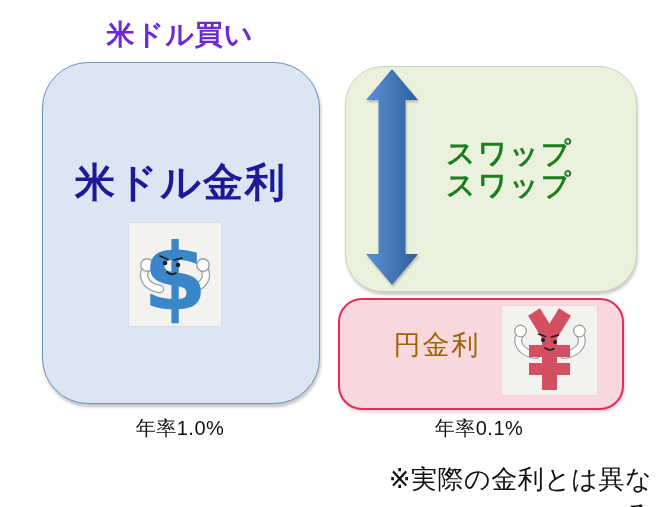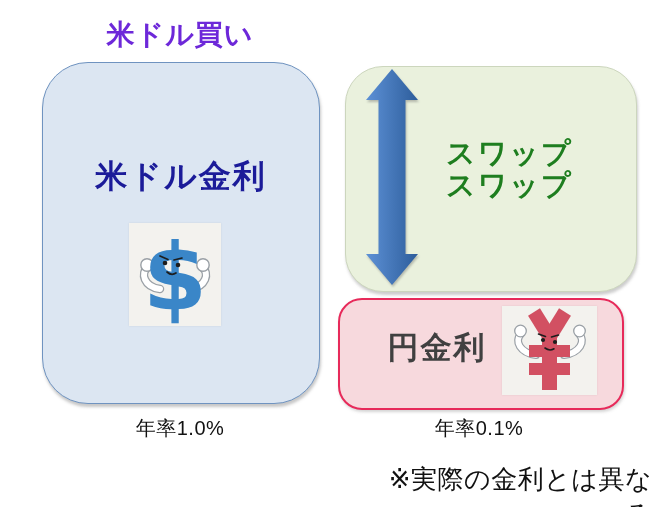--- a/index.html
+++ b/index.html
@@ -12,21 +12,21 @@
   .col-title{
     font-size:28px;font-weight:bold;color:#6d28d9;text-align:center;letter-spacing:1px;
   }
   .usd-box{
     left:42px;top:62px;width:276px;height:340px;
     background:#dce6f2;border:1.6px solid #6f93c0;border-radius:46px;
     box-shadow:1px 3px 3px rgba(130,130,130,0.45);
   }
   .usd-label{
     left:0;top:92px;width:100%;text-align:center;
-    color:#1b1b99;font-size:32px;font-weight:bold;letter-spacing:2px;
+    color:#1b1b99;font-size:40px;font-weight:bold;letter-spacing:2px;
   }
   .char-tile{
     background:#f3f2ee;box-shadow:0 0 2px rgba(0,0,0,0.08);
   }
   .usd-char{left:86px;top:160px;width:92px;height:103px;}
   .swap-box{
     left:345px;top:66px;width:270px;height:224px;
     background:#eaf1dd;border:1.6px solid #ccd6bd;border-radius:38px;
     box-shadow:1px 3px 3px rgba(130,130,130,0.4);
     padding-left:20px;
@@ -37,21 +37,21 @@
     color:#1e7e1f;font-size:29px;font-weight:bold;line-height:32px;
     letter-spacing:2px;text-align:left;
   }
   .jpy-box{
     left:338px;top:298px;width:282px;height:108px;
     background:#f7d9dd;border:2.2px solid #e72a5a;border-radius:24px;
     box-shadow:1px 2px 3px rgba(150,150,150,0.4);
   }
   .jpy-label{
     left:16px;top:27px;width:162px;text-align:center;
-    color:#404040;font-size:31px;font-weight:bold;letter-spacing:2px;
+    color:#a16207;font-size:27px;font-weight:normal;letter-spacing:2px;
   }
   .jpy-char{left:162px;top:6px;width:95px;height:89px;}
   .rate-text{
     font-size:20px;color:#111;text-align:center;letter-spacing:0.5px;
   }
   .rate-usd{left:42px;top:415px;width:276px;}
   .rate-jpy{left:338px;top:415px;width:282px;}
   .note-text{
     left:372px;top:462px;width:280px;text-align:right;
     font-size:26px;color:#111;letter-spacing:0.5px;

